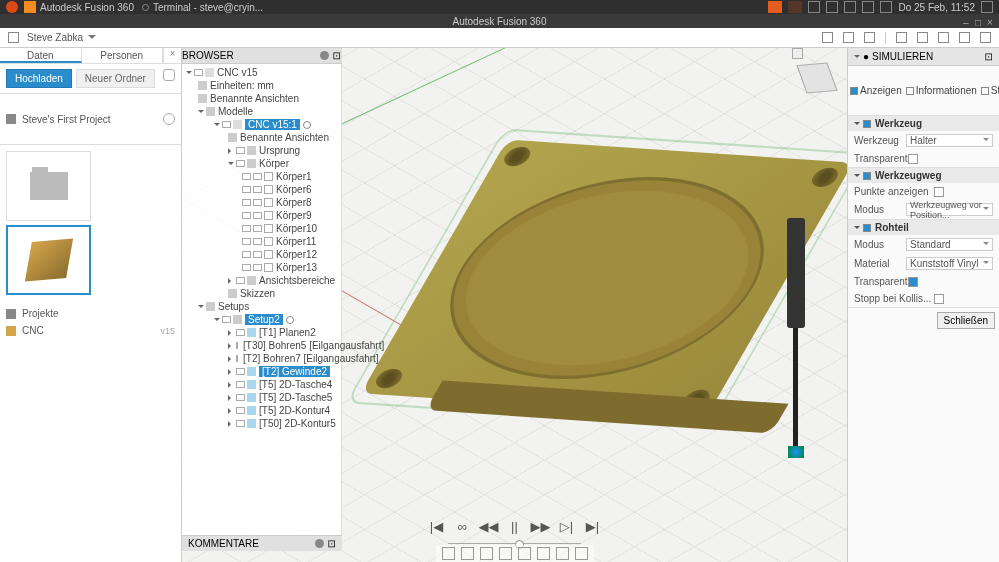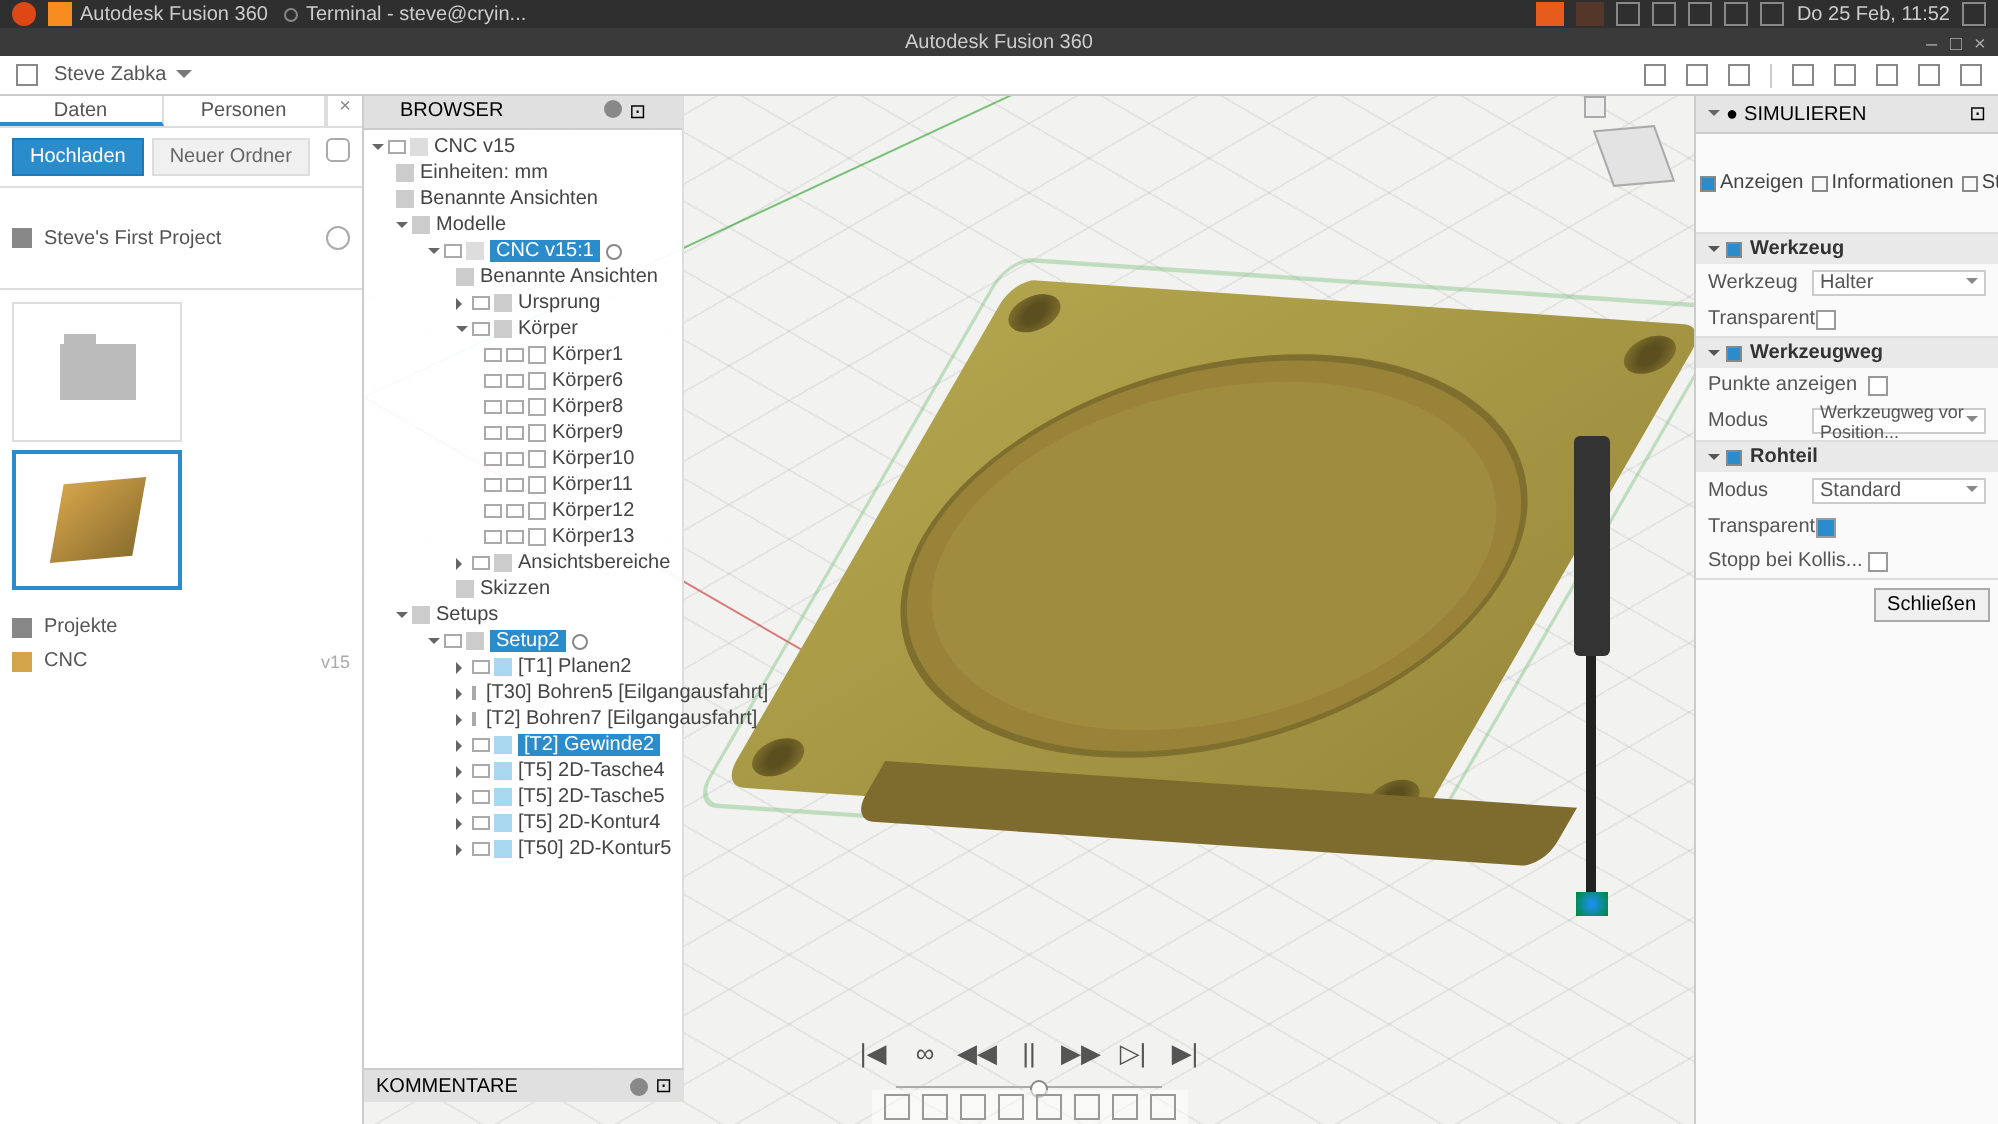--- a/index.html
+++ b/index.html
@@ -44,21 +44,21 @@
 .lp-li{display:flex;align-items:center;padding:3px 0;color:#555}
 .lp-li .ico{width:10px;height:10px;background:#888;margin-right:6px}
 .lp-li .ver{margin-left:auto;color:#aaa;font-size:9px}
 .viewport{flex:1;position:relative;background:#f2f2f0;overflow:hidden}
 .grid-bg{position:absolute;inset:0;background:
  repeating-linear-gradient(30deg,transparent 0 29px,rgba(0,0,0,.06)29px 30px),
  repeating-linear-gradient(-30deg,transparent 0 29px,rgba(0,0,0,.06)29px 30px)}
 .axis-x{position:absolute;top:150px;left:0;width:60%;height:1px;background:rgba(200,40,40,.6);transform-origin:left;transform:rotate(30deg)}
 .axis-y{position:absolute;top:150px;left:0;width:70%;height:1px;background:rgba(40,160,40,.6);transform-origin:left;transform:rotate(-25deg)}
 .browser-rail{position:absolute;left:0;top:0;bottom:18px;width:160px;background:rgba(255,255,255,.95);border-right:1px solid #ddd;font-size:10px}
-.br-head{background:#e0e0e0;padding:2px 18px;display:flex;border-bottom:1px solid #ccc}
+.br-head{background:#e0e0e0;padding:2px 0;display:flex;align-items:center;border-bottom:1px solid #ccc}
 .br-head .dot{width:9px;height:9px;background:#888;border-radius:50%;margin-left:auto}
 .tree{padding:2px 0}
 .tn{display:flex;align-items:center;padding:1px 4px;color:#444;white-space:nowrap}
 .tn .tw{border:3px solid transparent;border-left-color:#666;margin-right:2px}
 .tn .tw.open{border:3px solid transparent;border-top-color:#666;margin-top:3px;margin-right:2px}
 .tn .vt{width:9px;height:7px;border:1px solid #aaa;margin-right:2px;background:#fff}
 .tn .fi{width:9px;height:9px;background:#ccc;margin-right:3px}
 .tn .ci{width:9px;height:9px;background:#ddd;margin-right:3px}
 .tn .ci.bl{background:#a8d8f0}
 .tn .ci.wh{background:#fff;border:1px solid #aaa}
@@ -487,20 +487,27 @@
           <span>Rohteil</span>
         </div>
       <div class="rp-row">
           <span class="lab">Modus</span>
           <div class="sel">
             <span>Standard</span>
             <span class="chv"></span>
           </div>
         </div>
       <div class="rp-row">
+          <span class="lab">Material</span>
+          <div class="sel">
+            <span>Kunststoff Vinyl</span>
+            <span class="chv"></span>
+          </div>
+        </div>
+      <div class="rp-row">
           <span class="lab">Transparent</span>
           <span class="chk on"></span>
         </div>
       <div class="rp-row">
           <span class="lab" style="flex:0 0 80px">Stopp bei Kollis...</span>
           <span class="chk"></span>
         </div>
     </div>
     <div class="rp-foot">
         <div class="btn">Schließen</div>

